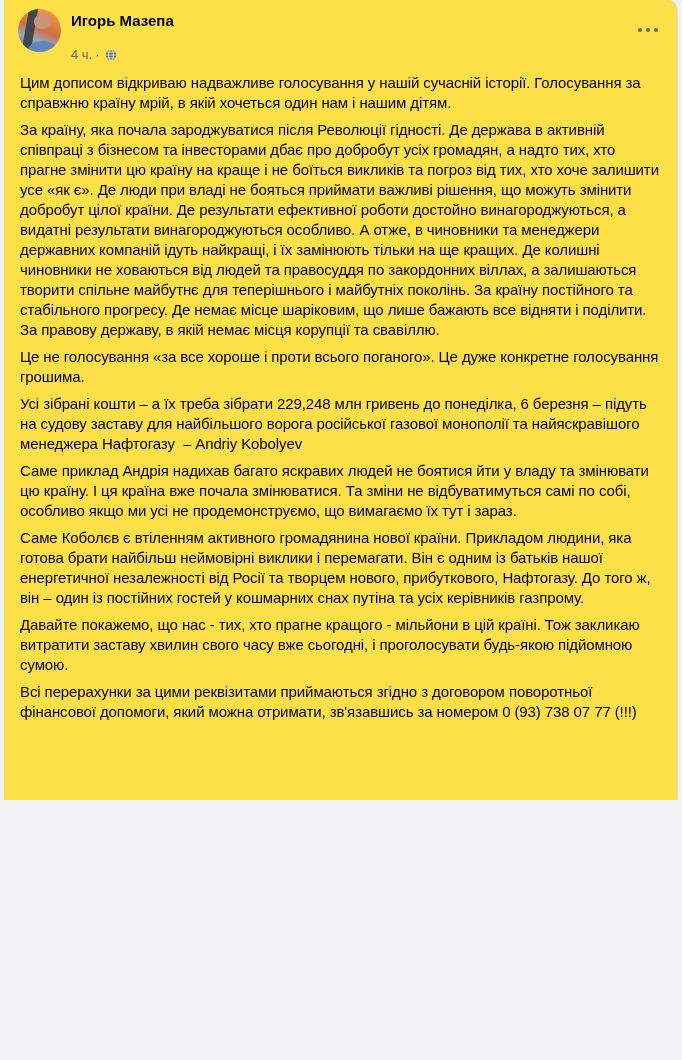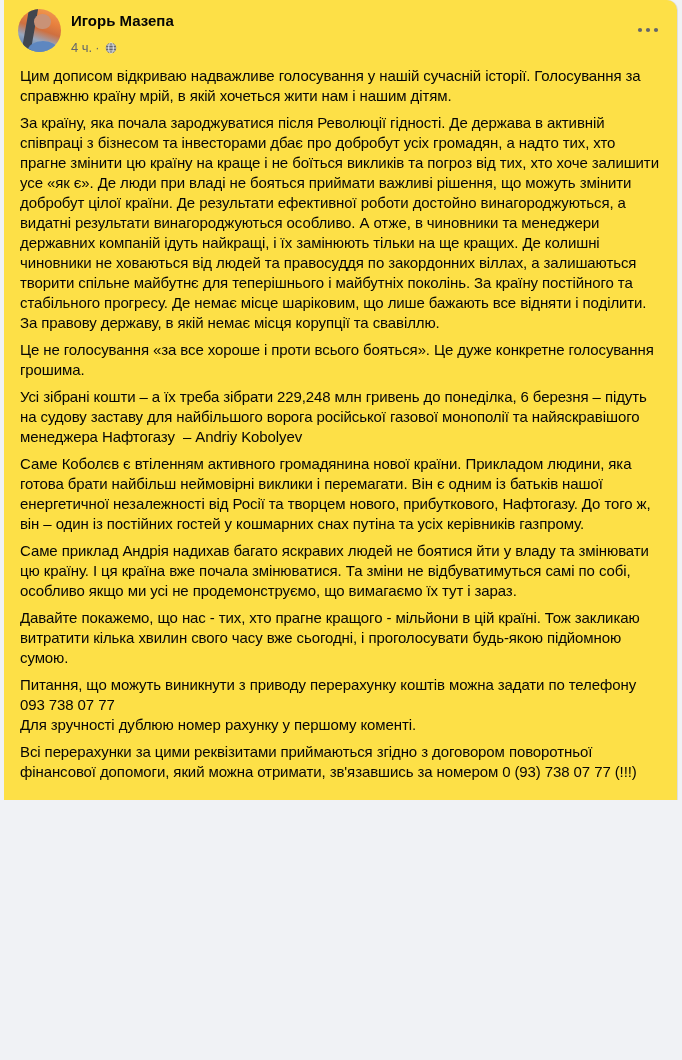--- a/index.html
+++ b/index.html
@@ -73,21 +73,21 @@
     font-size: 15px;
     font-weight: bold;
     color: #050505;
     line-height: 19px;
     cursor: pointer;
   }
   .post-meta {
     display: flex;
     align-items: center;
     gap: 3px;
-    margin-top: 10px;
+    margin-top: 17px;
     font-size: 13px;
     color: #65676b;
     line-height: 16px;
   }
   .meta-time { cursor: pointer; }
   .globe-icon { display: inline-flex; margin-left: 2px; color: #65676b; }
   .menu-button {
     margin-left: auto;
     width: 34px;
     height: 34px;
@@ -147,26 +147,23 @@
           <circle cx="3" cy="3" r="2.1"></circle>
           <circle cx="11" cy="3" r="2.1"></circle>
           <circle cx="19" cy="3" r="2.1"></circle>
         </svg>
       </span>
     </div>
 
   </div>
 
   <div class="post-content">
-      <p class="post-paragraph">Цим дописом відкриваю надважливе голосування у нашій сучасній історії. Голосування за справжню країну мрій, в якій хочеться жити нам і нашим дітям.</p>
+      <p class="post-paragraph">Цим дописом відкриваю надважливе голосування у нашій сучасній історії. Голосування за справжню країну мрій, в якій хочеться один нам і нашим дітям.</p>
       <p class="post-paragraph">За країну, яка почала зароджуватися після Революції гідності. Де держава в активній співпраці з бізнесом та інвесторами дбає про добробут усіх громадян, а надто тих, хто прагне змінити цю країну на краще і не боїться викликів та погроз від тих, хто хоче залишити усе «як є». Де люди при владі не бояться приймати важливі рішення, що можуть змінити добробут цілої країни. Де результати ефективної роботи достойно винагороджуються, а видатні результати винагороджуються особливо. А отже, в чиновники та менеджери державних компаній ідуть найкращі, і їх замінюють тільки на ще кращих. Де колишні чиновники не ховаються від людей та правосуддя по закордонних віллах, а залишаються творити спільне майбутнє для теперішнього і майбутніх поколінь. За країну постійного та стабільного прогресу. Де немає місце шаріковим, що лише бажають все відняти і поділити. За правову державу, в якій немає місця корупції та свавіллю.</p>
-      <p class="post-paragraph">Це не голосування «за все хороше і проти всього бояться». Це дуже конкретне голосування грошима.</p>
+      <p class="post-paragraph">Це не голосування «за все хороше і проти всього поганого». Це дуже конкретне голосування грошима.</p>
       <p class="post-paragraph">Усі зібрані кошти – а їх треба зібрати 229,248 млн гривень до понеділка, 6 березня – підуть на судову заставу для найбільшого ворога російської газової монополії та найяскравішого менеджера Нафтогазу  – Andriy Kobolyev</p>
+      <p class="post-paragraph">Саме приклад Андрія надихав багато яскравих людей не боятися йти у владу та змінювати цю країну. І ця країна вже почала змінюватися. Та зміни не відбуватимуться самі по собі, особливо якщо ми усі не продемонструємо, що вимагаємо їх тут і зараз.</p>
       <p class="post-paragraph">Саме Коболєв є втіленням активного громадянина нової країни. Прикладом людини, яка готова брати найбільш неймовірні виклики і перемагати. Він є одним із батьків нашої енергетичної незалежності від Росії та творцем нового, прибуткового, Нафтогазу. До того ж, він – один із постійних гостей у кошмарних снах путіна та усіх керівників газпрому.</p>
-      <p class="post-paragraph">Саме приклад Андрія надихав багато яскравих людей не боятися йти у владу та змінювати цю країну. І ця країна вже почала змінюватися. Та зміни не відбуватимуться самі по собі, особливо якщо ми усі не продемонструємо, що вимагаємо їх тут і зараз.</p>
-      <p class="post-paragraph">Давайте покажемо, що нас - тих, хто прагне кращого - мільйони в цій країні. Тож закликаю витратити кілька хвилин свого часу вже сьогодні, і проголосувати будь-якою підйомною сумою.</p>
-      <p class="post-paragraph">Питання, що можуть виникнути з приводу перерахунку коштів можна задати по телефону
-093 738 07 77
-Для зручності дублюю номер рахунку у першому коменті.</p>
+      <p class="post-paragraph">Давайте покажемо, що нас - тих, хто прагне кращого - мільйони в цій країні. Тож закликаю витратити заставу хвилин свого часу вже сьогодні, і проголосувати будь-якою підйомною сумою.</p>
       <p class="post-paragraph">Всі перерахунки за цими реквізитами приймаються згідно з договором поворотньої фінансової допомоги, який можна отримати, зв'язавшись за номером 0 (93) 738 07 77 (!!!)</p>
     </div>
 
 </div>
 
 </body></html>

